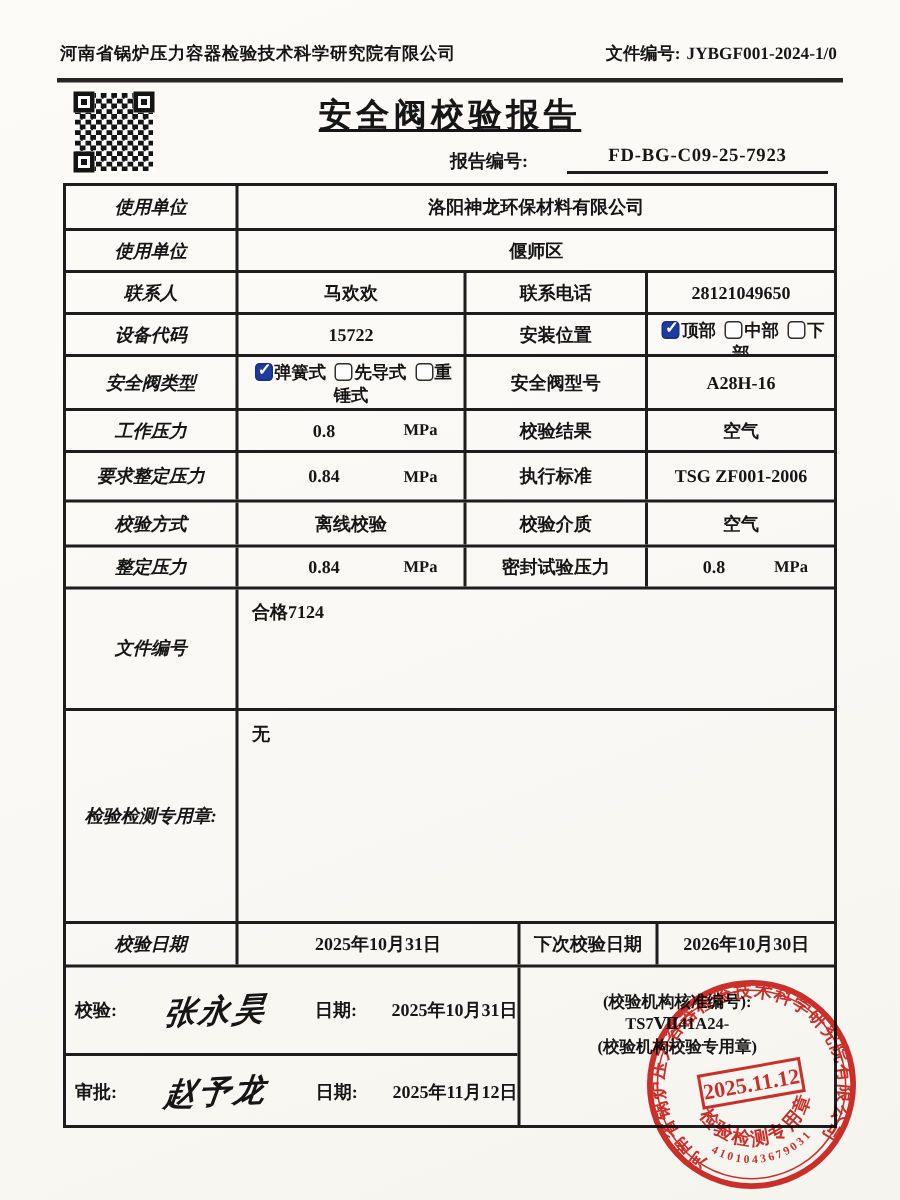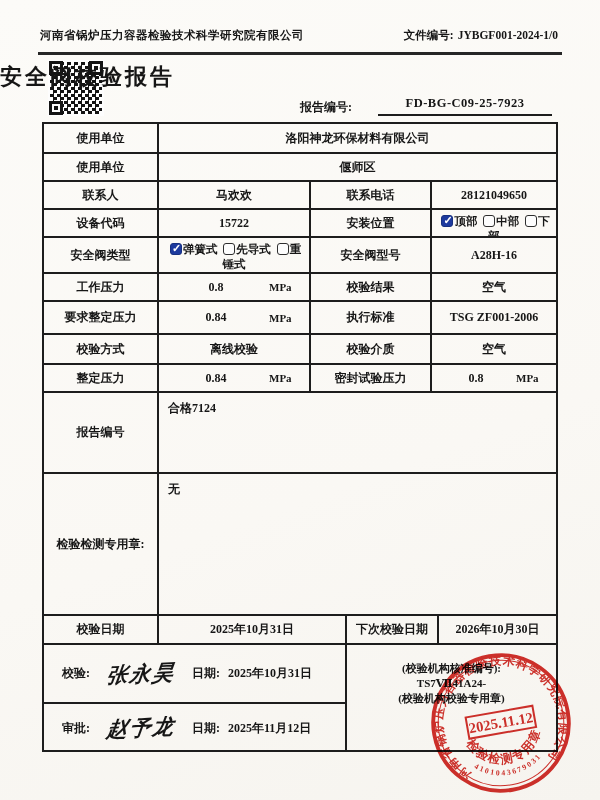--- a/index.html
+++ b/index.html
@@ -22,45 +22,45 @@
   .qr {
     position:absolute; left:50px; top:62px; width:52px; height:52px;
     background:
       repeating-conic-gradient(#141414 0% 25%, #fdfdfd 0% 50%) 0 0/7px 7px;
     outline:2px solid #fdfdfd;
   }
   .qr-finder { position:absolute; width:14px; height:14px; border:3px solid #141414; background:#fdfdfd; }
   .qr-finder::after { content:""; position:absolute; left:2px; top:2px; width:4px; height:4px; background:#141414; }
   .qr-f1 { left:-1px; top:-1px; } .qr-f2 { right:-1px; top:-1px; } .qr-f3 { left:-1px; bottom:-1px; }
   
-  .title { position:absolute; left:0; right:0; top:62px; text-align:left; font-size:22px; font-weight:700; letter-spacing:3px; }
+  .title { position:absolute; left:0; right:0; top:62px; text-align:center; font-size:22px; font-weight:700; letter-spacing:3px;text-decoration:underline; }
   .report-no { position:absolute; left:300px; top:99px; font-size:12px; font-weight:700; }
   .report-line { position:absolute; left:378px; top:96px; width:174px; border-bottom:2px solid #1d1d1d; text-align:center; font-size:12.5px; font-weight:700; padding-bottom:3px; letter-spacing:.5px; }
   
   .tbl { position:absolute; left:42px; top:122px; width:516px; border:2px solid #1d1d1d; font-size:12px; font-weight:700; }
   .row { display:flex; border-top:2px solid #1d1d1d; }
   .row:first-child { border-top:none; }
   .cell { border-left:2px solid #1d1d1d; display:flex; align-items:center; justify-content:center; text-align:center; padding:2px 4px; overflow:hidden; }
-  .cell:first-child { border-left:none; }
+  .cell:first-child { border-left:none;font-style:italic; }
   .w1 { width:113px; flex:none; } .w2 { width:152px; flex:none; }
   .w3 { width:121px; flex:none; } .w4 { flex:1; }
   .w2b { width:188px; flex:none; } .w3b { width:92px; flex:none; }
   .h28{height:28px} .h29{height:29px} .h30{height:30px} .h33{height:33px}
   .h36{height:36px} .h81{height:81px} .h107{height:107px} .h142{height:142px}
   .topleft { align-items:flex-start; justify-content:flex-start; text-align:left; padding:7px 9px; }
   .pv { flex:1; text-align:center; }
   .pu { width:36px; text-align:left; font-size:11px; flex:none; }
   .optcell { display:block; text-align:center; padding-top:4px; line-height:15px; font-size:11.5px; }
   .opt { display:inline; white-space:normal; }
   .cb { display:inline-block; width:12px; height:12px; border:1.6px solid #2e2e2e; border-radius:3px; vertical-align:-2px; margin:0 1px 0 3px; position:relative; background:#fdfdfd; }
   .cb.checked { background:#1d3a9e; border-color:#17307f; }
   .cb.checked::after { content:"✓"; position:absolute; left:1px; top:-3px; color:#fff; font-size:11px; font-weight:700; }
   
   .sig-col { width:301px; flex:none; }
-  .sigrow { display:flex; align-items:center; padding-left:18px; gap:8px; }
+  .sigrow { display:flex; align-items:center; padding-left:6px; gap:8px;justify-content:space-between; }
   .sigrow.h57 { height:57px; } .sigrow.h50 { height:50px; border-top:2px solid #1d1d1d; }
   .sig { font-size:21px; font-weight:700; font-style:italic; transform:rotate(-3deg) skewX(-10deg); width:86px; text-align:center; flex:none; letter-spacing:2px; }
   .sigdate { font-size:12px; }
   .orgcell { flex-direction:column; justify-content:flex-start; padding-top:16px; line-height:15px; font-size:11px; gap:0; }
   
   .stamp { position:absolute; left:424px; top:646px; width:154px; height:154px; transform:rotate(-10deg); mix-blend-mode:multiply; opacity:.95; }
 </style>
 </head>
 <body>
 
@@ -157,21 +157,21 @@
           <span class="pu">MPa</span>
       </div>
       <div class="cell w3">密封试验压力</div>
       <div class="cell w4">
         <span class="pv">0.8</span>
           <span class="pu">MPa</span>
       </div>
     </div>
 
     <div class="row h81">
-      <div class="cell w1">报告编号</div>
+      <div class="cell w1">文件编号</div>
       <div class="cell w4 topleft">合格7124</div>
     </div>
 
     <div class="row h142">
       <div class="cell w1">检验检测专用章:</div>
       <div class="cell w4 topleft">无</div>
     </div>
 
     <div class="row h29">
       <div class="cell w1">校验日期</div>

